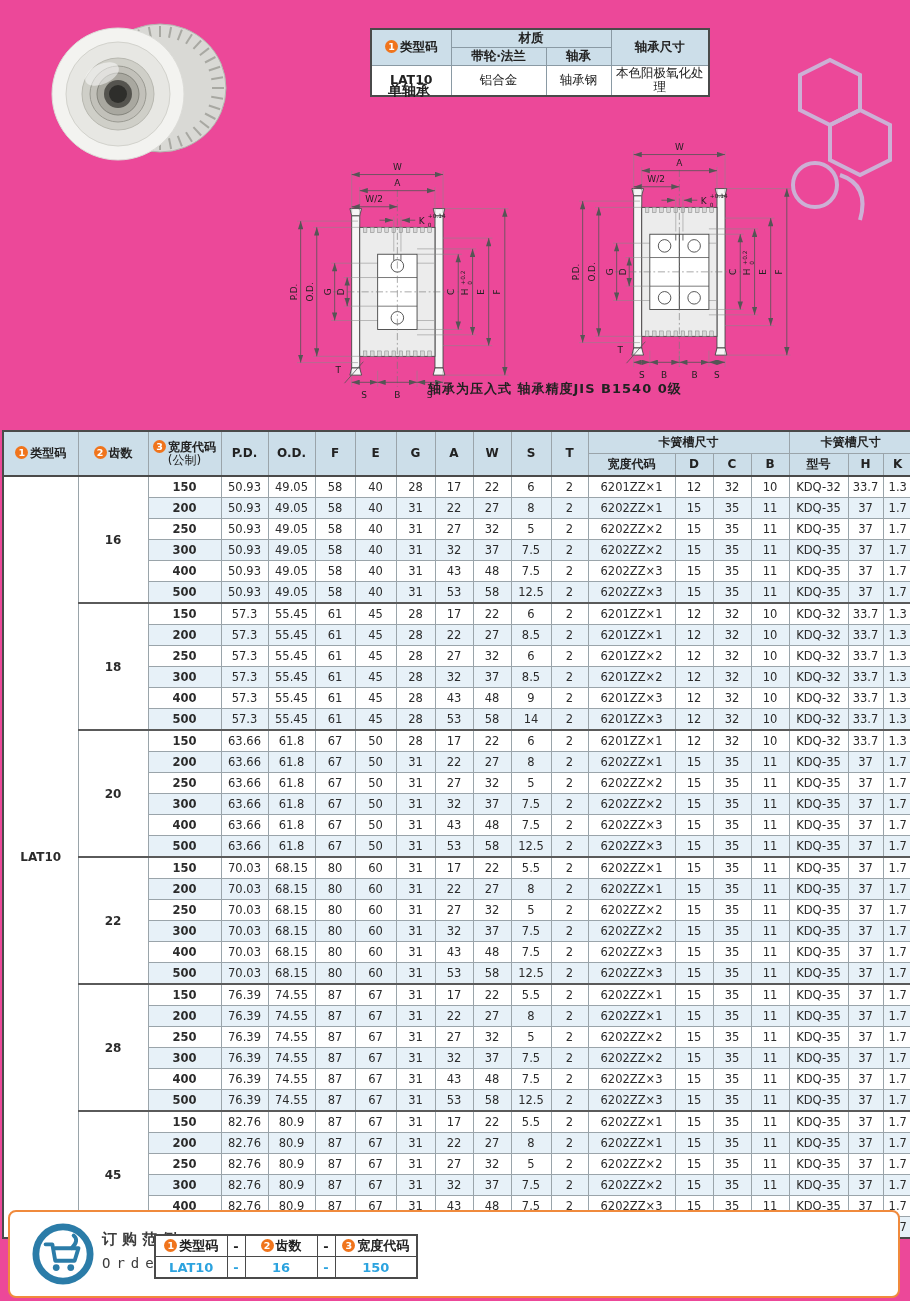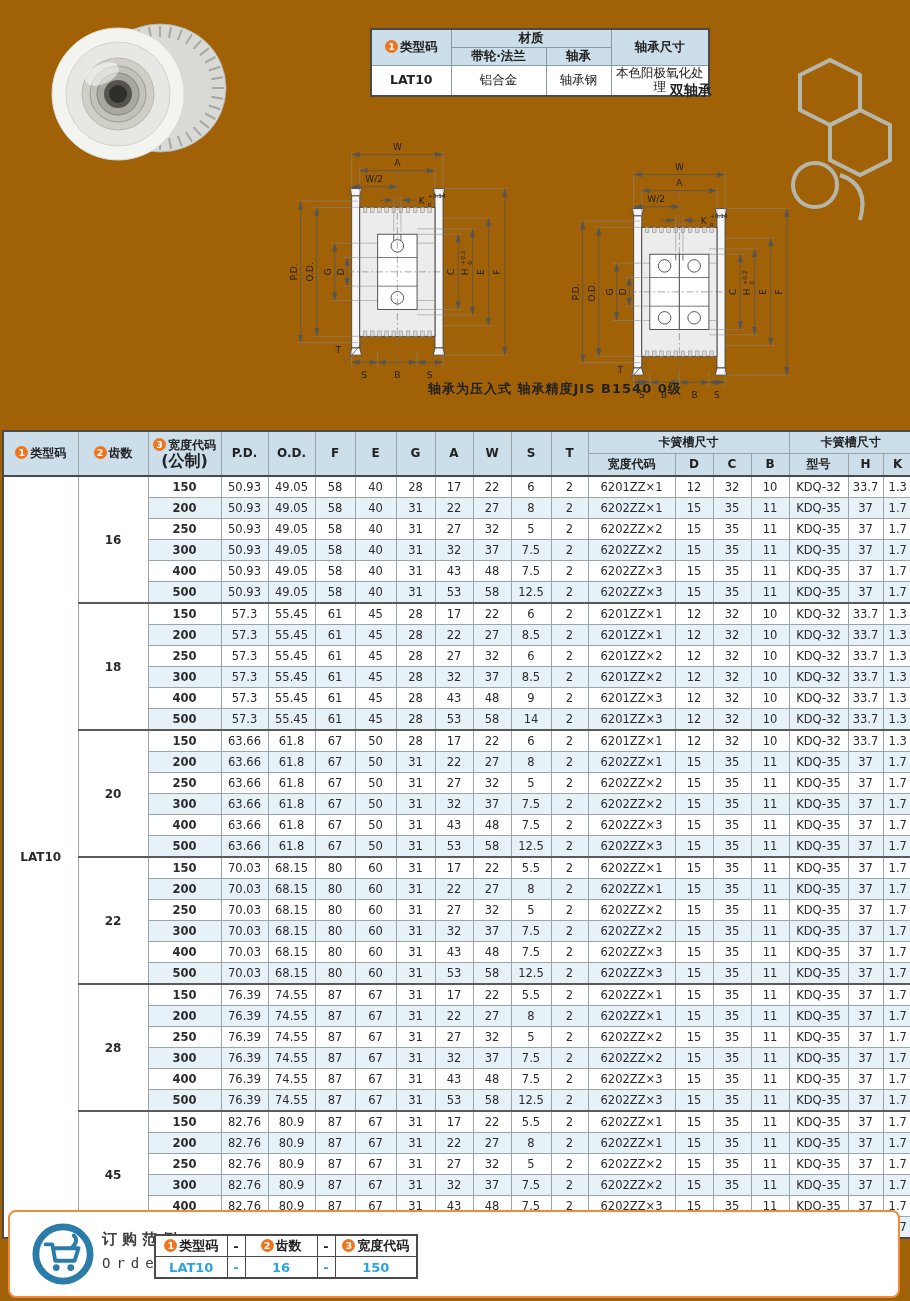--- a/index.html
+++ b/index.html
@@ -1,16 +1,16 @@
 <!DOCTYPE html>
 <html><head>
 <meta charset="utf-8">
 <style>
   html,body{margin:0;padding:0;background:#fff;}
-  .page{position:relative;width:910px;height:1301px;background:#a16207;overflow:hidden;
+  .page{position:relative;width:910px;height:1301px;background:#ec4899;overflow:hidden;
         font-family:"DejaVu Sans","Liberation Sans",sans-serif;color:#222;}
   
   .photo{position:absolute;left:22px;top:16px;width:220px;height:152px;}
   
   .materials{position:absolute;left:370px;top:28px;}
   .materials table{border-collapse:collapse;table-layout:fixed;font-size:12.5px;}
   .materials th,.materials td{border:1px solid #8a9aa4;text-align:center;height:17px;padding:0 3px;line-height:1.15;}
   .materials table{border:2px solid #4a4a4a;}
   .materials th{background:#CCDEE9;font-weight:bold;color:#222;}
   .materials td{background:#fff;color:#222;}
@@ -19,21 +19,21 @@
   .diagram{position:absolute;width:278px;}
   .diagram-single{left:270px;top:82px;}
   .diagram-double{left:552px;top:82px;}
   .diagram-title{text-align:center;font-size:14px;font-weight:bold;color:#222;height:20px;}
   .note{position:absolute;left:428px;top:380px;font-size:13px;font-weight:700;color:#222;letter-spacing:1px;}
   
   .spec{position:absolute;left:2px;top:430px;}
   .spec table{border-collapse:collapse;table-layout:fixed;width:906px;font-size:11.5px;border:2px solid #4a4a4a;}
   .spec th,.spec td{border:1px solid #9aa4aa;text-align:center;padding:0 1px;overflow:hidden;white-space:nowrap;}
   .spec thead th{background:#CCDEE9;font-weight:bold;font-size:12px;color:#222;height:21px;line-height:1.1;}
-  .spec thead .sub{font-size:16px;font-weight:bold;}
+  .spec thead .sub{font-size:12px;font-weight:normal;}
   .spec tbody td{height:20px;background:#fff;color:#2b2b2b;}
   .spec tbody tr.alt td{background:#E7F1F8;}
   .spec tbody td.teeth-cell,.spec tbody td.tc-cell{background:#fff;font-size:12px;}
   .spec tbody tr.group-start td{border-top:2px solid #5a5a5a;}
   .spec tbody tr:first-child td{border-top:2px solid #4a4a4a;}
   .badge{display:inline-block;width:13px;height:13px;border-radius:50%;background:#F0741C;color:#fff;
          font-size:9.5px;font-weight:bold;line-height:13px;text-align:center;margin-right:2px;vertical-align:1px;}
   
   .wm{position:absolute;pointer-events:none;}
   
@@ -143,20 +143,21 @@
     <g fill="none" stroke="#CBE2F2" stroke-width="10" opacity="0.55">
       <path d="M60 560 L140 640 L220 560 L140 480 Z"></path>
       <path d="M220 420 L300 500 L380 420 L300 340 Z"></path>
       <path d="M120 300 L200 220 L280 300"></path>
       <path d="M300 260 L380 180 L460 260 L460 120"></path>
       <path d="M340 620 q60 -40 30 -110"></path>
     </g>
   </svg>
 
   <div class="diagram diagram-single">
+    <div class="diagram-title">单轴承</div>
     <svg id="diag-single" width="278" height="300" viewBox="0 0 270 335">
         <defs>
           <marker id="mse" markerWidth="10" markerHeight="8" refX="9" refY="3" orient="auto" markerUnits="userSpaceOnUse">
             <path d="M0,0 L9,3 L0,6 Z" fill="#555"></path>
           </marker>
           <marker id="mss" markerWidth="10" markerHeight="8" refX="0" refY="3" orient="auto" markerUnits="userSpaceOnUse">
             <path d="M9,0 L0,3 L9,6 Z" fill="#555"></path>
           </marker>
         </defs>
         <rect x="71" y="127" width="9" height="170" fill="#f6f6f6" stroke="#444" stroke-width="1"></rect>
@@ -259,21 +260,20 @@
         <line x1="144" y1="313" x2="173" y2="313" stroke="#555" stroke-width="0.9" marker-start="url(#mss)" marker-end="url(#mse)"></line>
         <text x="85" y="330" font-size="10" fill="#222" text-anchor="middle" font-family="DejaVu Sans, sans-serif">S</text>
         <text x="122" y="330" font-size="10" fill="#222" text-anchor="middle" font-family="DejaVu Sans, sans-serif">B</text>
         <text x="158" y="330" font-size="10" fill="#222" text-anchor="middle" font-family="DejaVu Sans, sans-serif">S</text>
         <line x1="84" y1="290" x2="63" y2="314" stroke="#555" stroke-width="0.9"></line>
         <text x="56" y="303" font-size="10" fill="#222" text-anchor="middle" font-family="DejaVu Sans, sans-serif">T</text>
       </svg>
   </div>
 
   <div class="diagram diagram-double">
-    <div class="diagram-title">双轴承</div>
     <svg id="diag-double" width="278" height="300" viewBox="0 0 270 335">
         <defs>
           <marker id="mde" markerWidth="10" markerHeight="8" refX="9" refY="3" orient="auto" markerUnits="userSpaceOnUse">
             <path d="M0,0 L9,3 L0,6 Z" fill="#555"></path>
           </marker>
           <marker id="mds" markerWidth="10" markerHeight="8" refX="0" refY="3" orient="auto" markerUnits="userSpaceOnUse">
             <path d="M9,0 L0,3 L9,6 Z" fill="#555"></path>
           </marker>
         </defs>
         <rect x="71" y="127" width="9" height="170" fill="#f6f6f6" stroke="#444" stroke-width="1"></rect>

